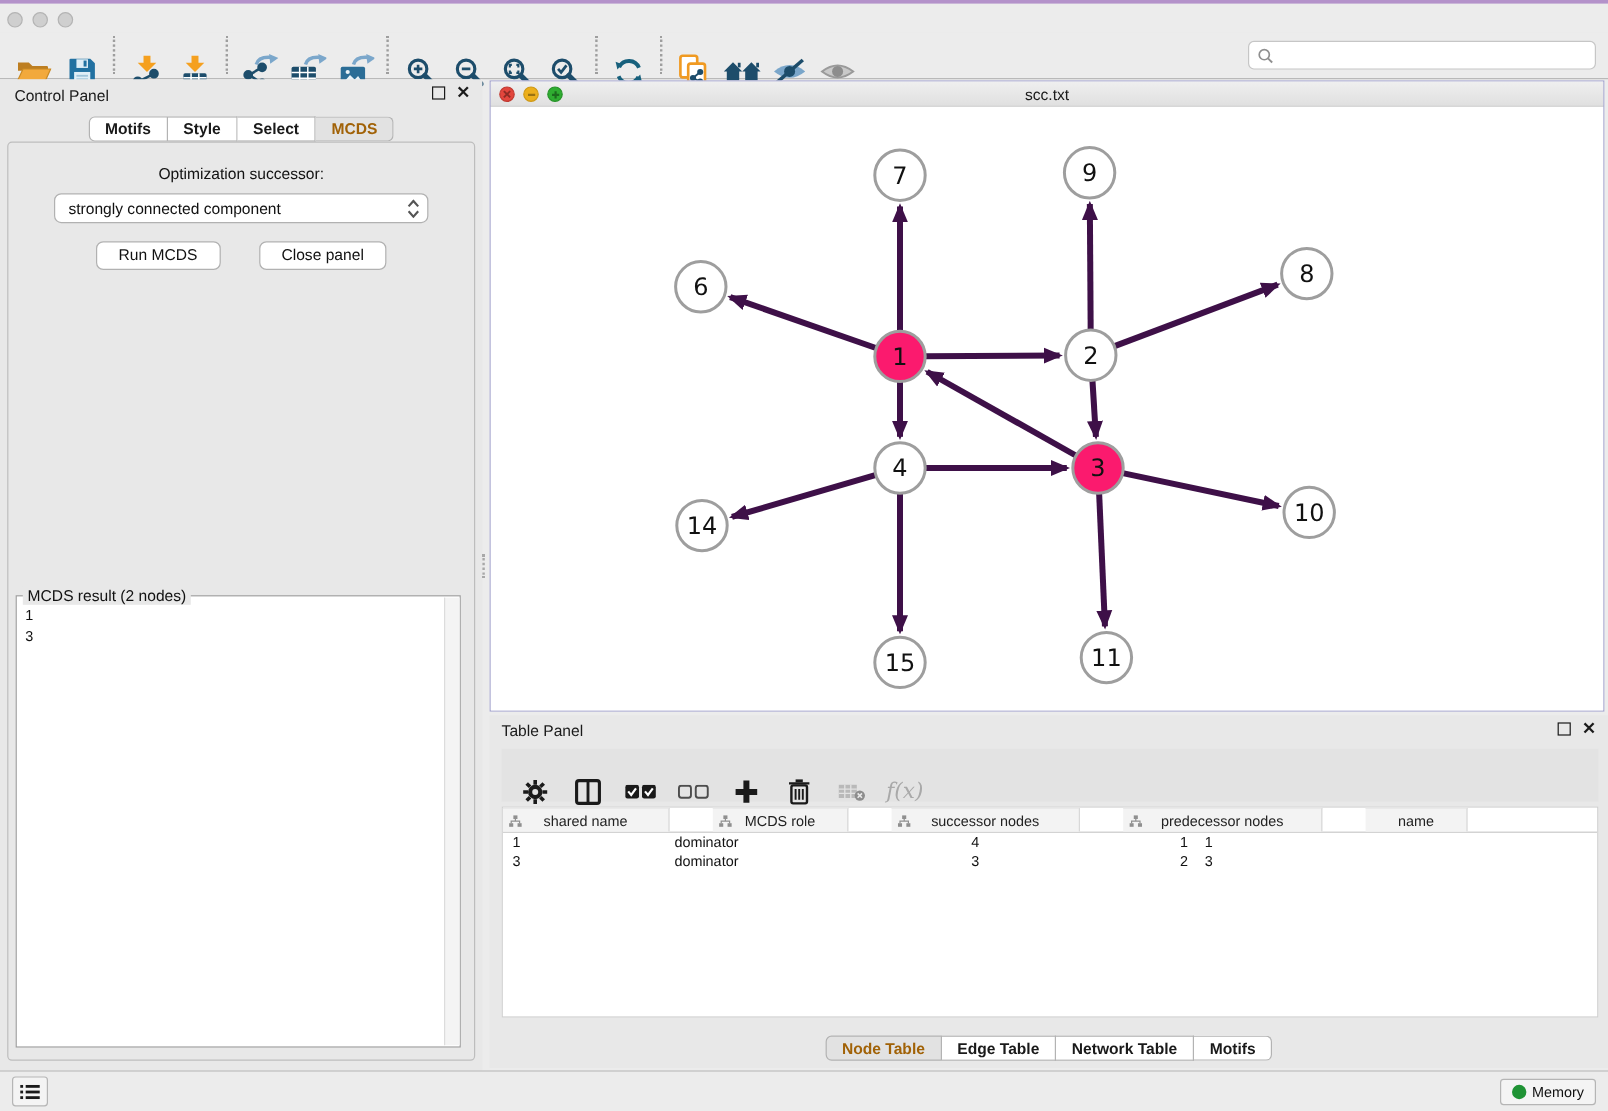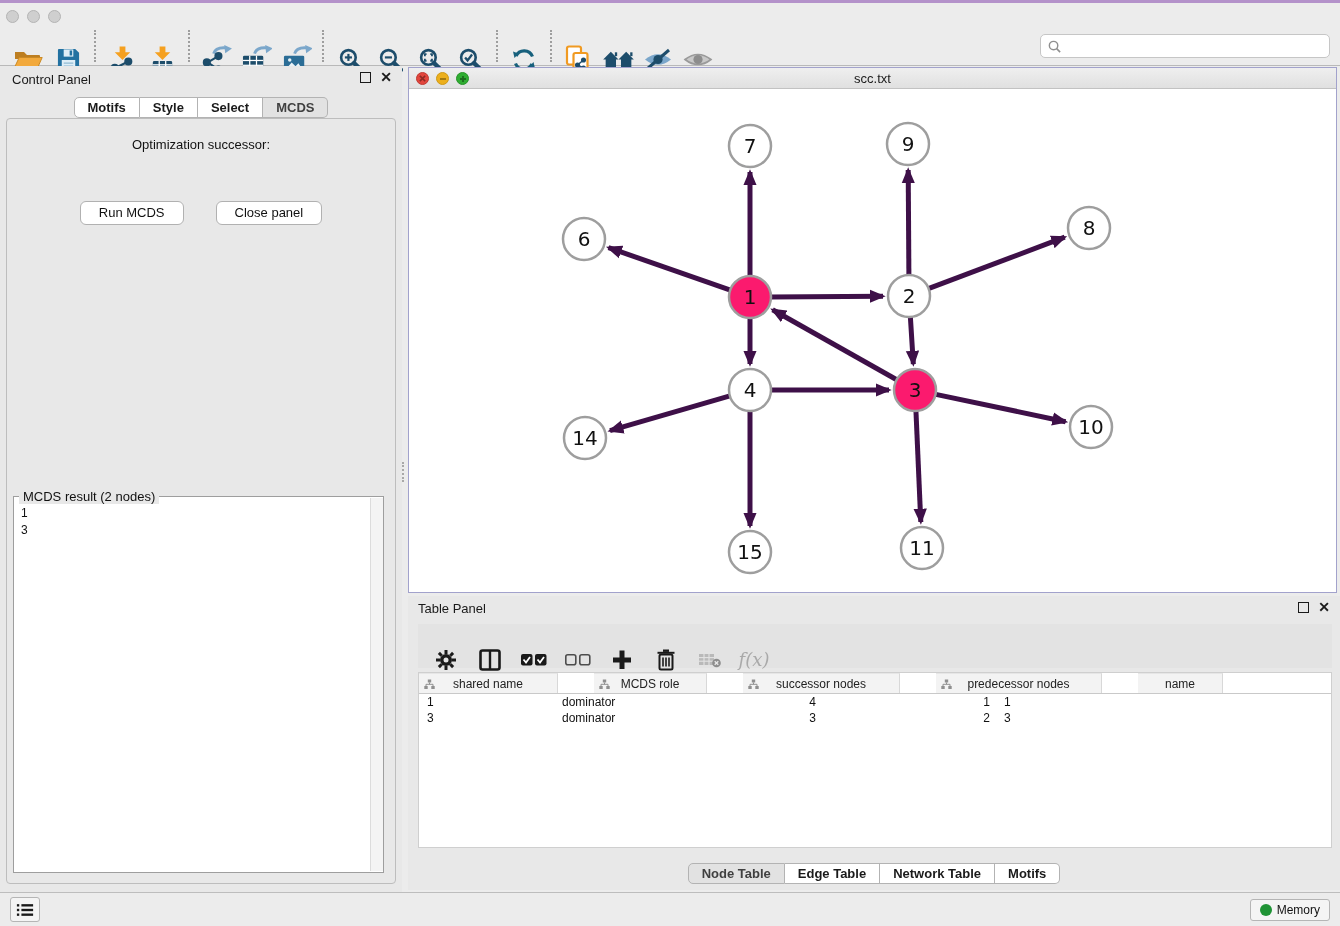--- a/index.html
+++ b/index.html
@@ -29,21 +29,21 @@
   .cp-titlerow { position:absolute; left:12px; top:6px; font-size:13px; color:#1a1a1a; }
   .panel-icons { position:absolute; right:10px; top:6px; display:flex; gap:9px; align-items:center; }
   .float-box { width:11px; height:11px; border:1.5px solid #1a1a1a; background:transparent; }
   .close-x { font-size:14px; font-weight:bold; color:#1a1a1a; line-height:11px; }
 
   .tabbar { display:flex; }
   .tab { background:#fff; border:1px solid #b3b3b3; border-left:none; padding:0 13px; font-size:13px;
     font-weight:bold; color:#1a1a1a; height:21px; line-height:20px; }
   .tab:first-child { border-left:1px solid #b3b3b3; border-radius:5px 0 0 5px; }
   .tab:last-child { border-radius:0 5px 5px 0; }
-  .tab.selected { background:#e2e2e2; color:#404040; }
+  .tab.selected { background:#e2e2e2; color:#a16207; }
   .cp-tabs { position:absolute; left:0; right:0; top:31px; display:flex; justify-content:center; }
 
   .cp-pane { position:absolute; left:6px; right:6px; top:52px; bottom:8px;
     border:1px solid #bdbdbd; border-radius:4px; background:#e8e8e8; }
   .opt-label { position:absolute; left:0; right:0; top:18px; text-align:center; font-size:13px; color:#111; }
   .criterion { position:absolute; left:38px; top:42px; width:312px; height:25px; background:#fff;
     border:1px solid #b1b1b1; border-radius:6px; display:flex; align-items:center; padding:0 6px 0 11px;
     font-size:13px; color:#111; }
   .criterion .val { flex:1; }
   .btn-row { position:absolute; left:0; right:0; top:82px; display:flex; justify-content:center; gap:32px; }
@@ -289,20 +289,27 @@
     <div class="cp-tabs">
       <div class="tabbar">
         <div class="tab">Motifs</div>
         <div class="tab">Style</div>
         <div class="tab">Select</div>
         <div class="tab selected">MCDS</div>
       </div>
     </div>
     <div class="cp-pane">
       <div class="opt-label">Optimization successor:</div>
+      <div class="criterion">
+        <span class="val">strongly connected component</span>
+        <svg width="11" height="16" viewBox="0 0 11 16">
+          <path d="M1.5 6L5.5 1.5 9.5 6" fill="none" stroke="#555" stroke-width="1.8"></path>
+          <path d="M1.5 10l4 4.5 4-4.5" fill="none" stroke="#555" stroke-width="1.8"></path>
+        </svg>
+      </div>
       <div class="btn-row">
         <div class="pbtn">Run MCDS</div>
         <div class="pbtn">Close panel</div>
       </div>
       <div class="groupbox">
         <div class="legend">MCDS result (2 nodes)</div>
         <div class="result-lines">
           <div>1</div>
           <div>3</div>
         </div>

